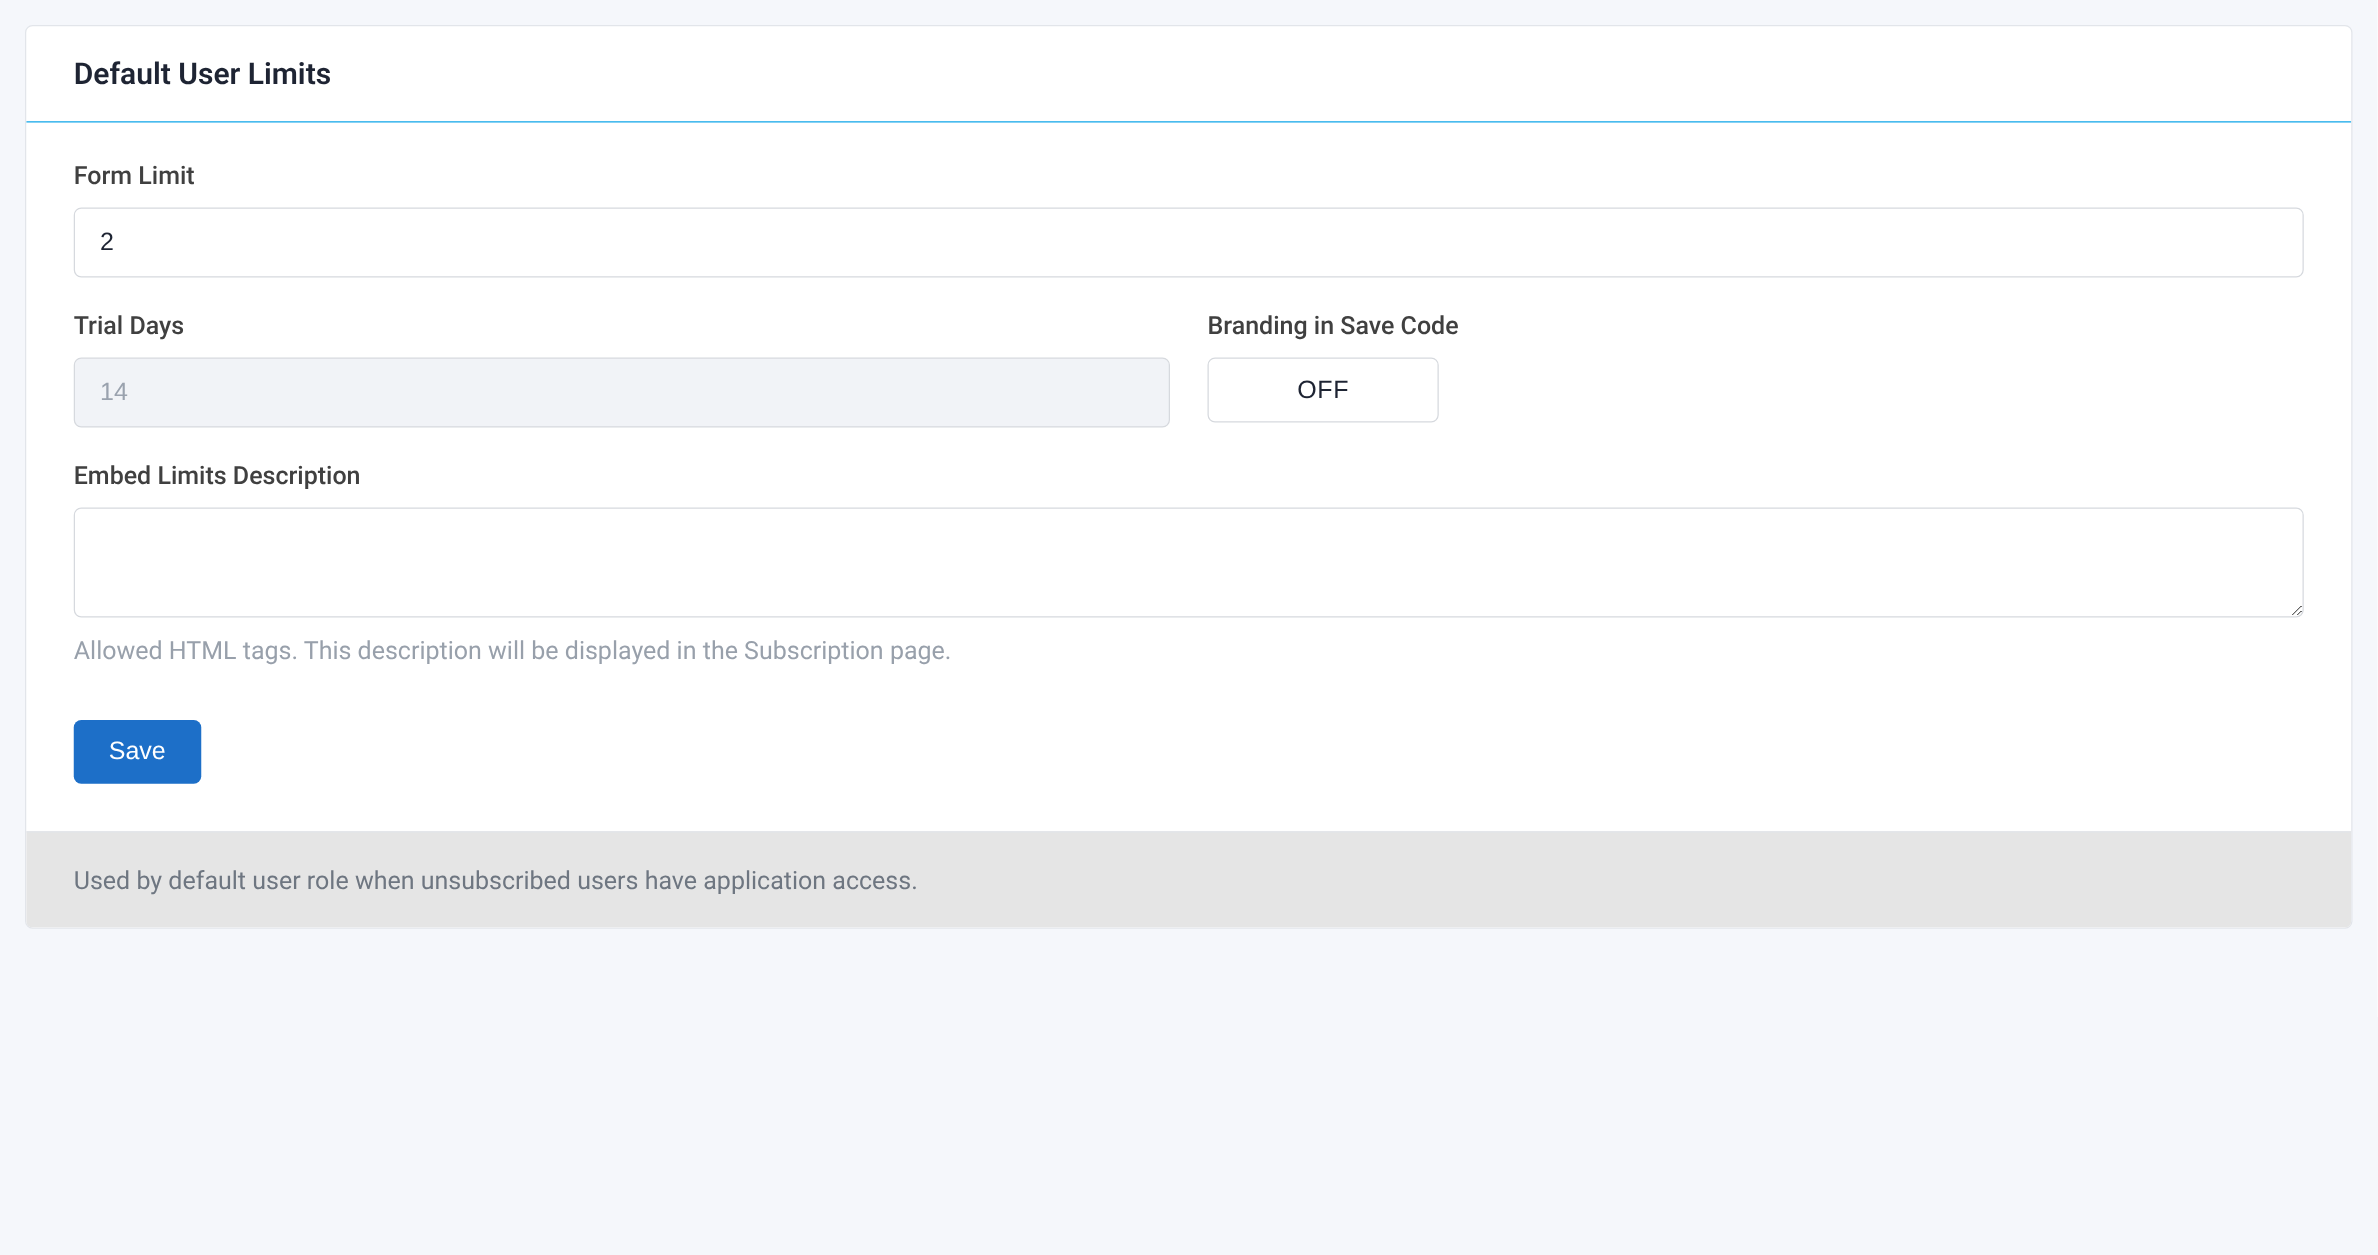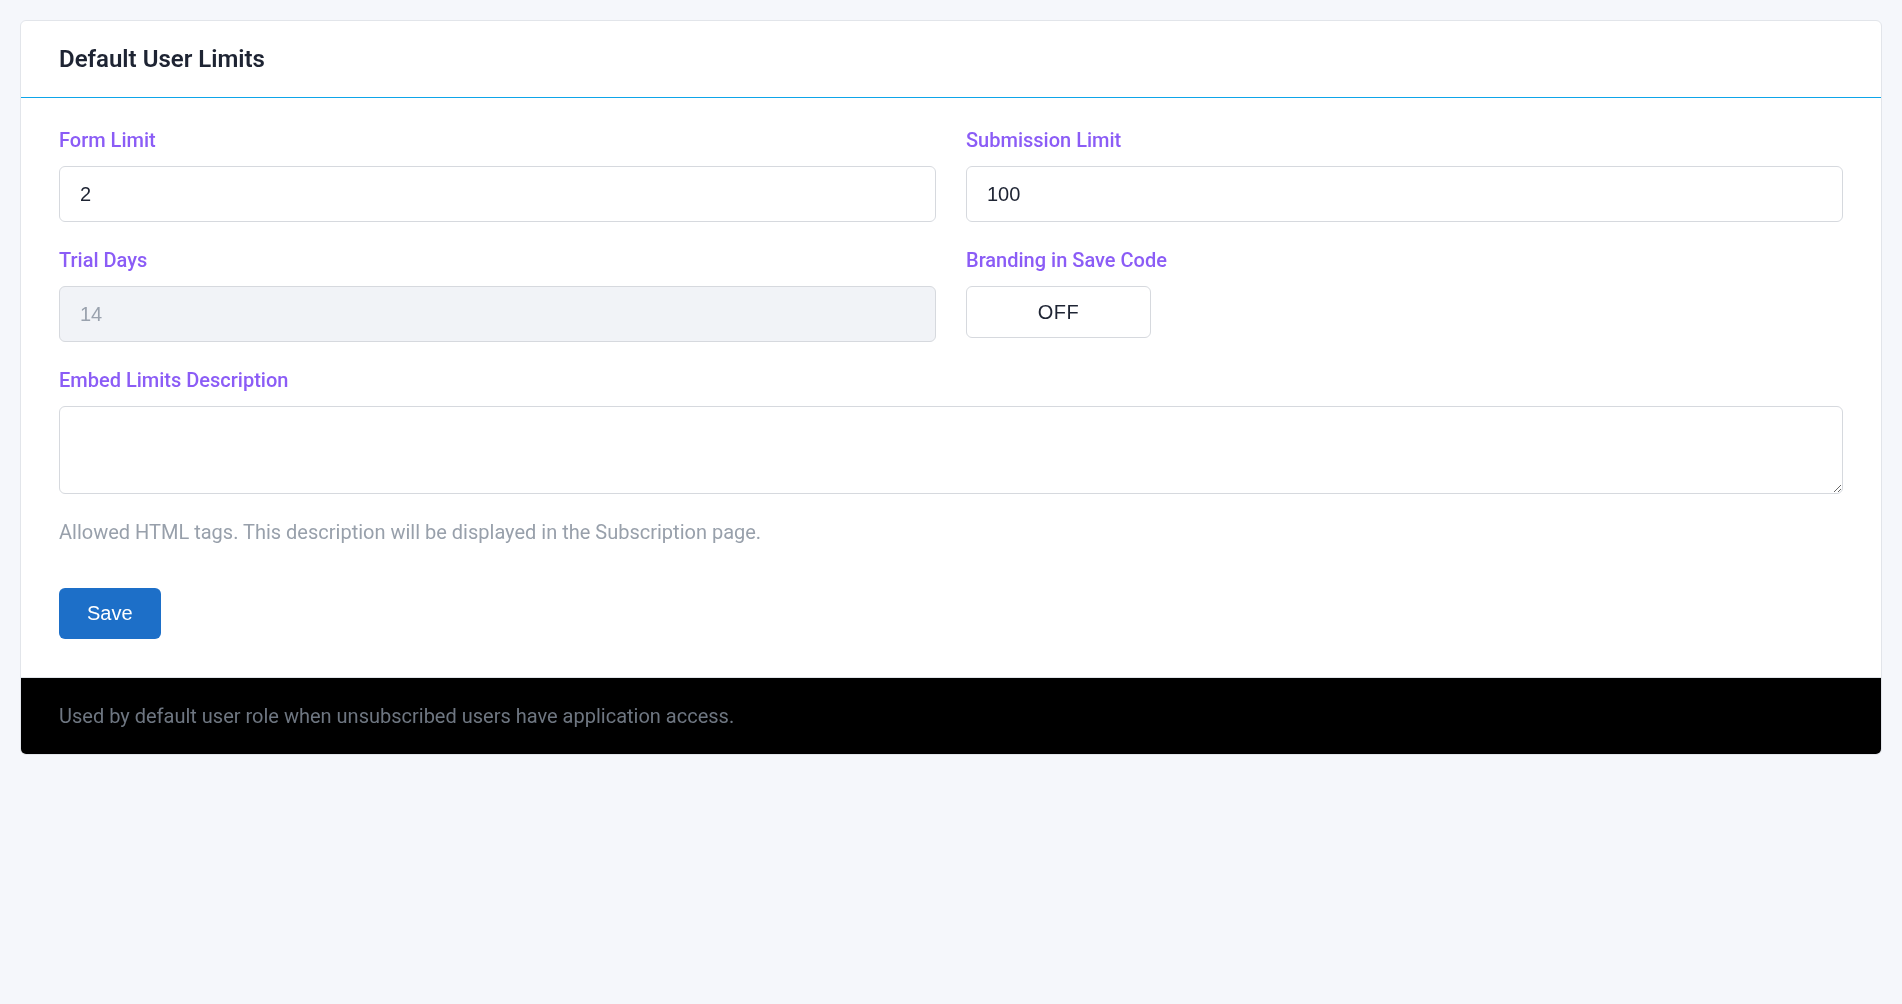--- a/index.html
+++ b/index.html
@@ -36,21 +36,21 @@
       gap: 30px;
       margin-bottom: 26px;
     }
     .form-group {
       flex: 1;
     }
     .form-label {
       display: block;
       font-size: 20px;
       font-weight: 500;
-      color: #8b5cf6;
+      color: #404040;
       margin-bottom: 14px;
     }
     .form-input {
       width: 100%;
       height: 56px;
       padding: 12px 20px;
       font-size: 20px;
       color: #1e2433;
       background-color: #ffffff;
       border: 1px solid #d6d9de;
@@ -89,37 +89,37 @@
       background-color: #ffffff;
       border: 1px solid #d6d9de;
       border-radius: 6px;
       outline: none;
       resize: both;
       font-family: inherit;
     }
     .help-text {
       font-size: 20px;
       color: #98a0ab;
-      margin-top: 22px;
+      margin-top: 10px;
     }
     .save-button {
       display: inline-block;
       padding: 14px 28px;
       font-size: 20px;
       font-weight: 500;
       color: #ffffff;
       background-color: #1d6fc8;
       border: none;
       border-radius: 6px;
       cursor: pointer;
       margin-top: 44px;
     }
     .card-footer {
       padding: 26px 38px;
-      background-color: #000000;
+      background-color: #e5e5e5;
       border-top: 1px solid #e2e5ea;
     }
     .footer-text {
       font-size: 20px;
       color: #6e7681;
     }
     .full-width {
       margin-bottom: 0;
     }
   </style>
@@ -129,24 +129,20 @@
 <div class="card">
   <div class="card-header">
     <h2>Default User Limits</h2>
   </div>
 
   <div class="card-body">
     <div class="form-row">
       <div class="form-group">
         <label class="form-label">Form Limit</label>
         <input type="text" class="form-input" value="2" style="">
-      </div>
-      <div class="form-group">
-        <label class="form-label">Submission Limit</label>
-        <input type="text" class="form-input" value="100" style="">
       </div>
     </div>
 
     <div class="form-row">
       <div class="form-group">
         <label class="form-label">Trial Days</label>
         <input type="text" class="form-input" disabled="" placeholder="14" style="">
       </div>
       <div class="form-group">
         <label class="form-label">Branding in Save Code</label>

